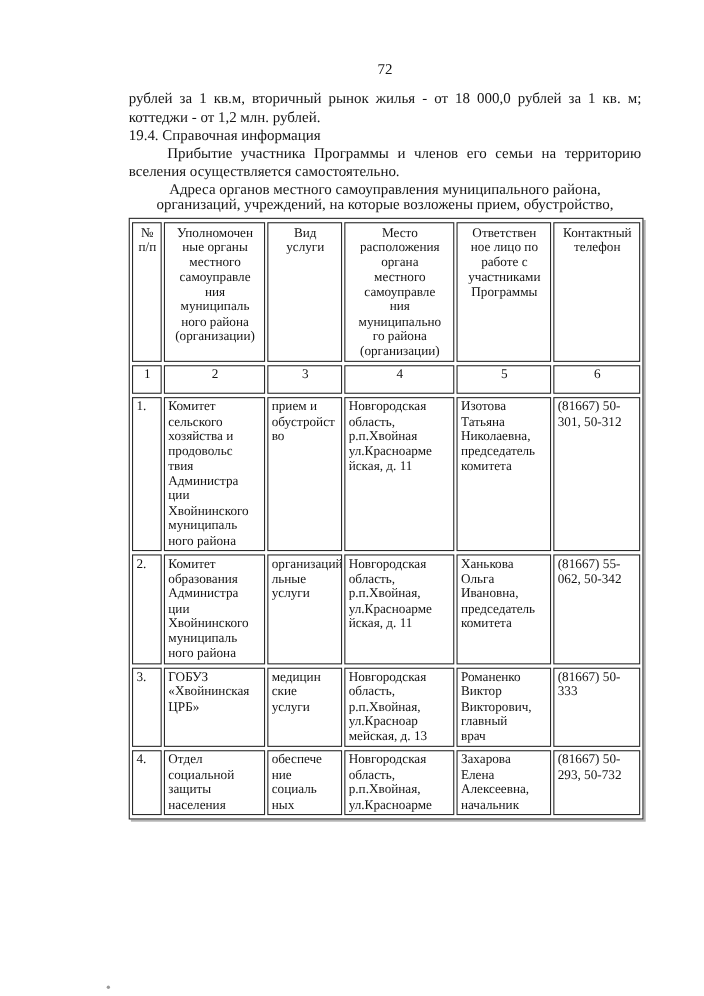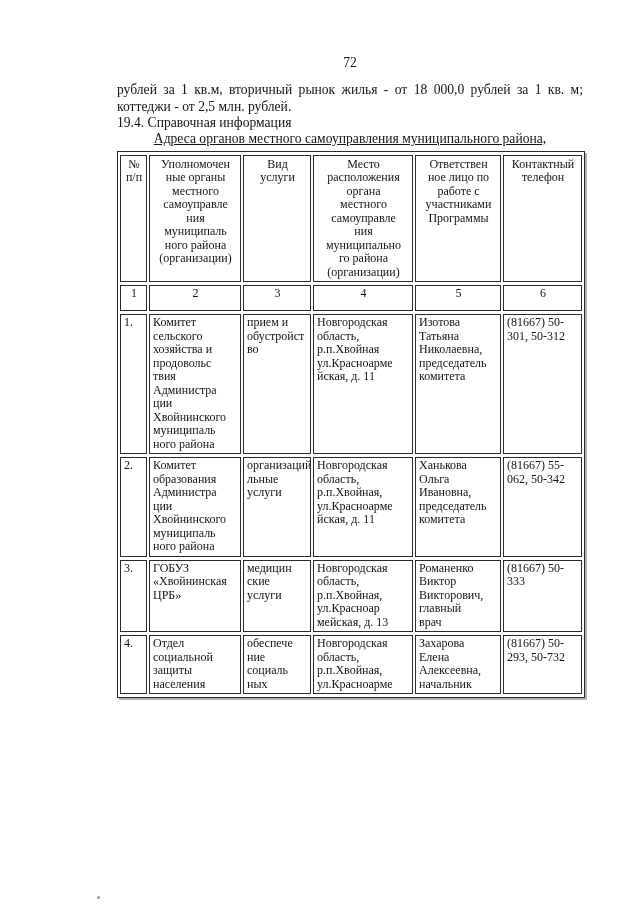--- a/index.html
+++ b/index.html
@@ -27,21 +27,21 @@
     line-height: 16.6px;
     text-align: justify;
   }
   p.center { text-align: left; }
   p.indent { text-indent: 35px; }
   .caption {
     font-size: 13.6px;
     line-height: 14px;
     text-align: center;
   }
-  .caption div { white-space: nowrap; text-decoration: underline; }
+  .caption div { white-space: nowrap; }
   .underlined { text-decoration: underline; }
 
   table.services {
     border-collapse: separate;
     border-spacing: 2px 3px;
     table-layout: fixed;
     width: 466px;
     margin-top: 5px;
     border: 1px solid #2a2a2a;
     box-shadow: 2px 2px 0 0 #b3b3b3;
@@ -67,25 +67,27 @@
     border-radius: 50%;
   }
 </style>
 </head>
 <body>
 
 <div class="page">
 
   <div class="page-number">72</div>
 
-  <p class="body-text">рублей за 1 кв.м, вторичный рынок жилья - от 18 000,0 рублей за 1 кв. м; коттеджи - от 2,5 млн. рублей.</p>
+  <p class="body-text">рублей за 1 кв.м, вторичный рынок жилья - от 18 000,0 рублей за 1 кв. м; коттеджи - от 1,2 млн. рублей.</p>
   <p class="body-text center">19.4. Справочная информация</p>
+  <p class="body-text indent">Прибытие участника Программы и членов его семьи на территорию вселения осуществляется самостоятельно.</p>
 
   <div class="caption">
     <div>Адреса органов местного самоуправления муниципального района,</div>
+    <div>организаций, учреждений, на которые возложены прием, обустройство,</div>
   </div>
 
   <table class="services">
     <colgroup>
       <col style="width:27px">
       <col style="width:92px">
       <col style="width:68px">
       <col style="width:100px">
       <col style="width:86px">
       <col style="width:79px">

